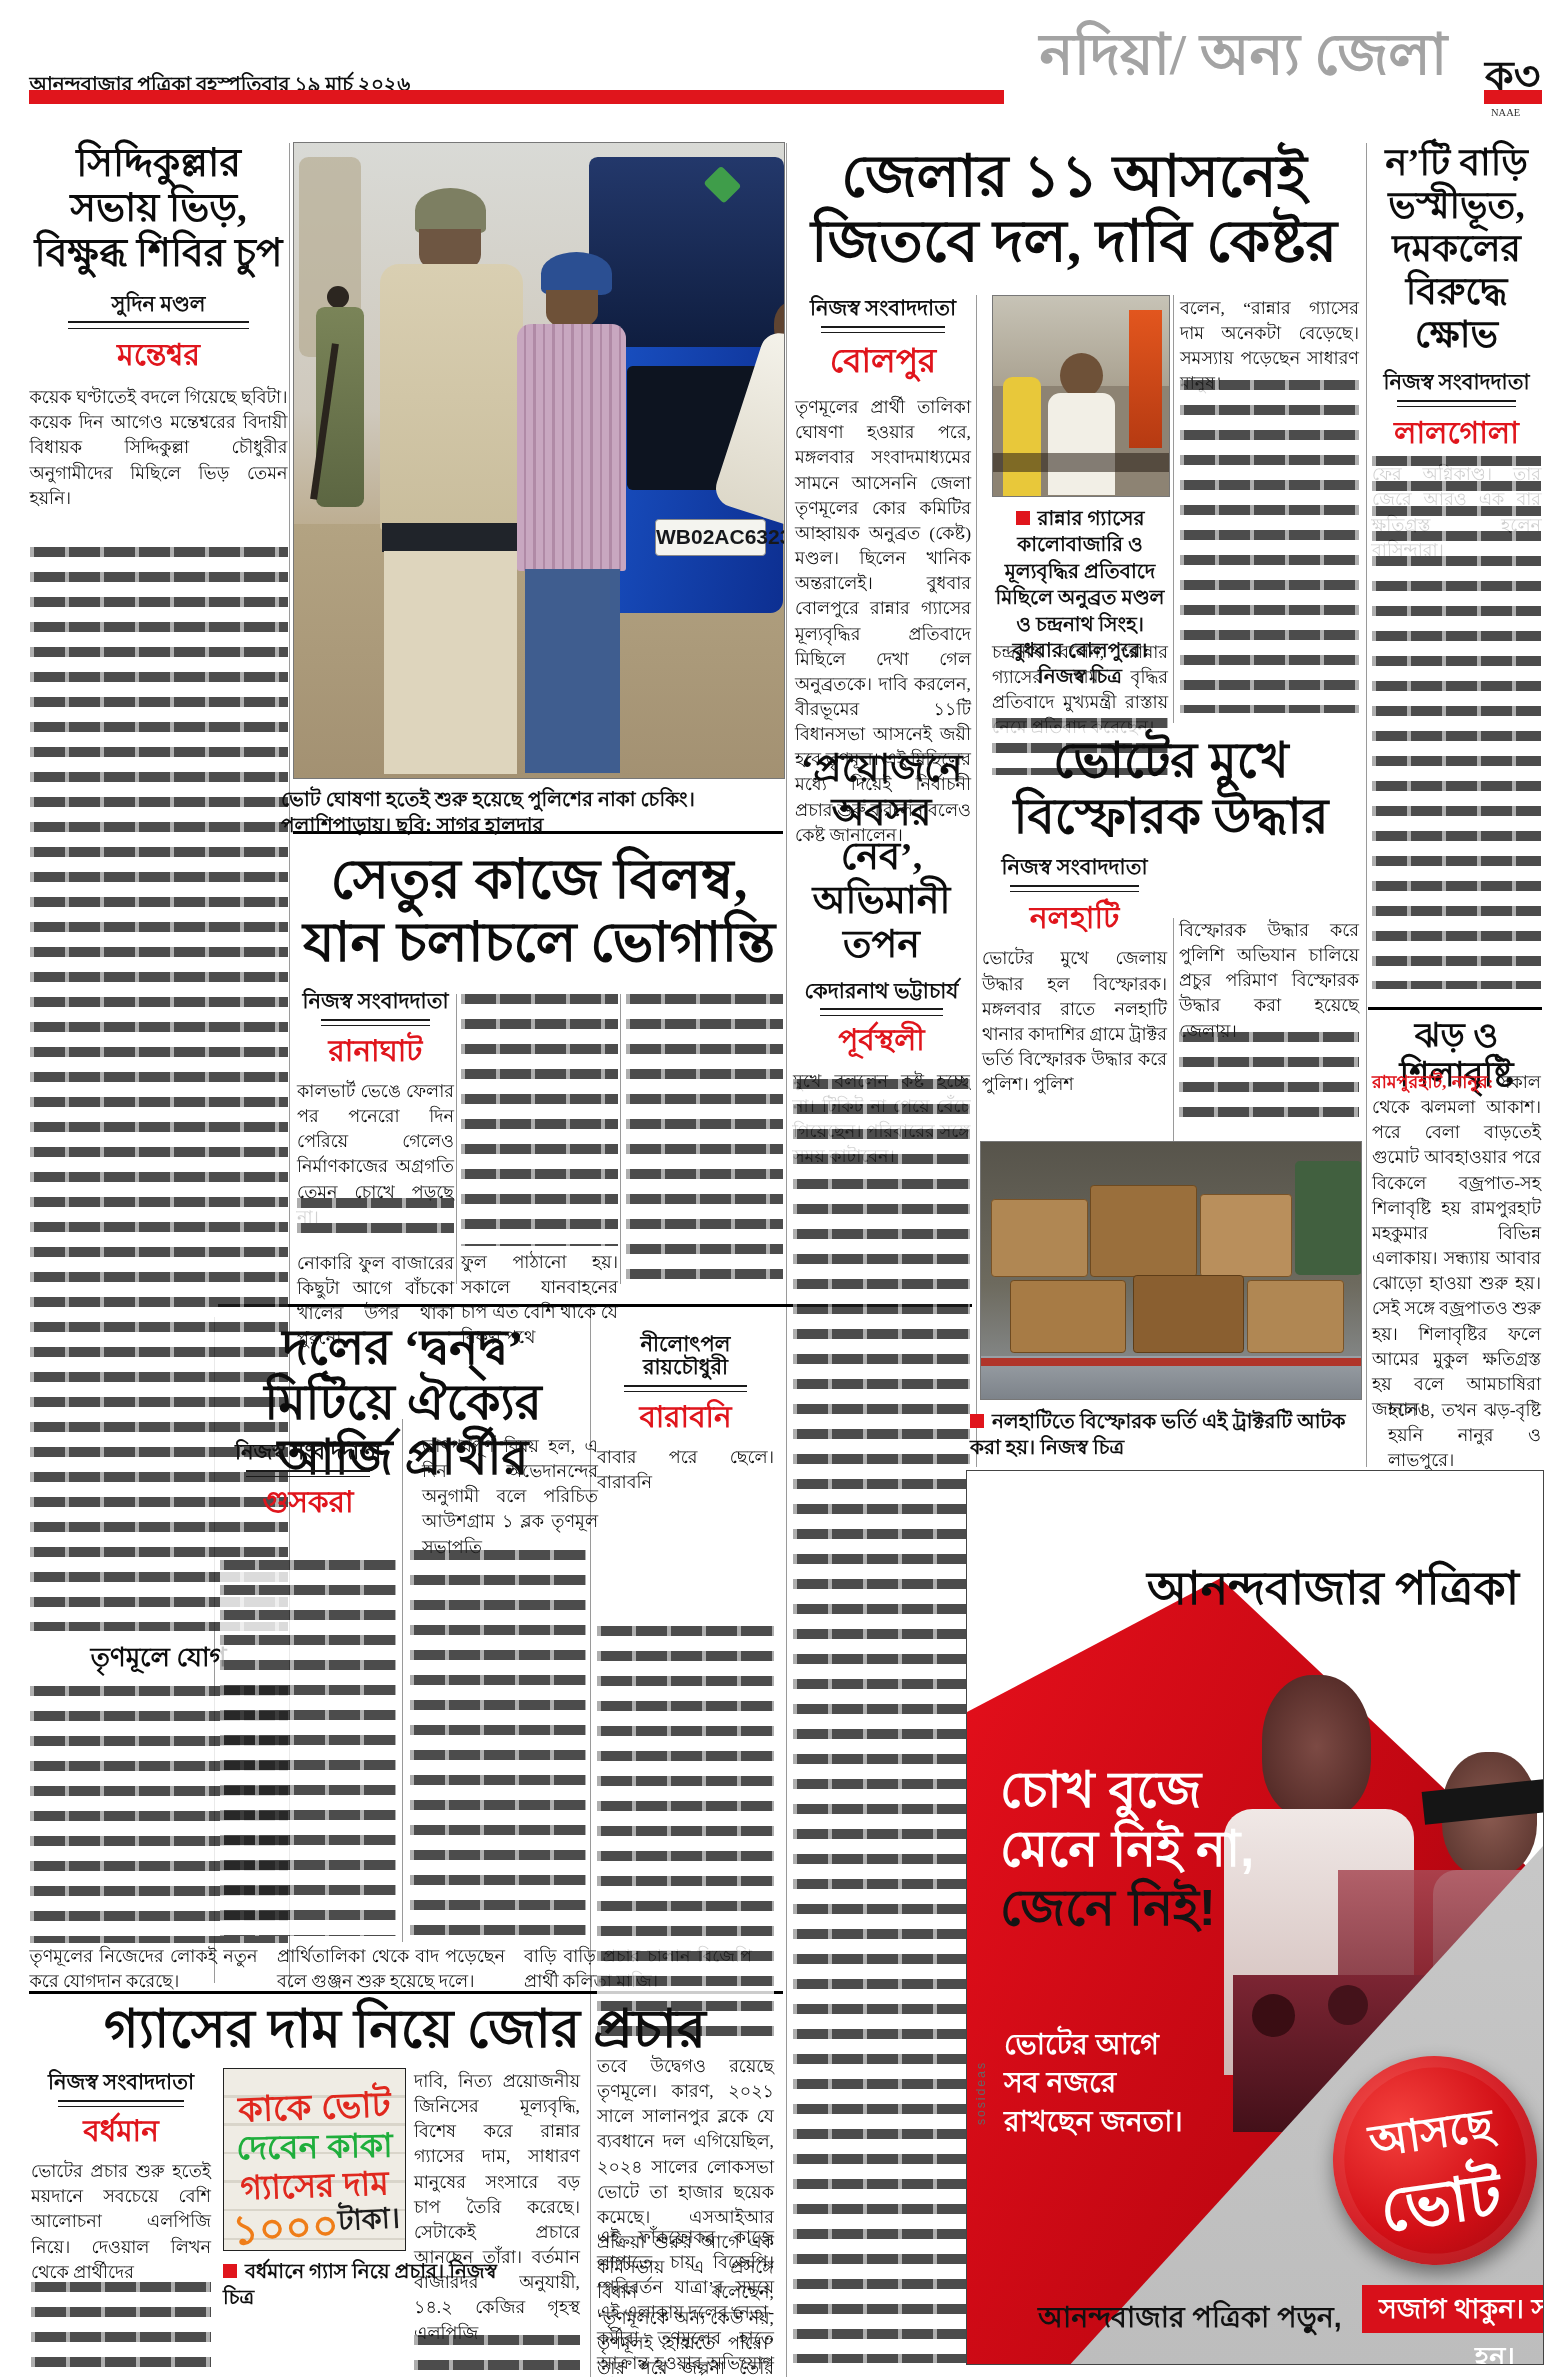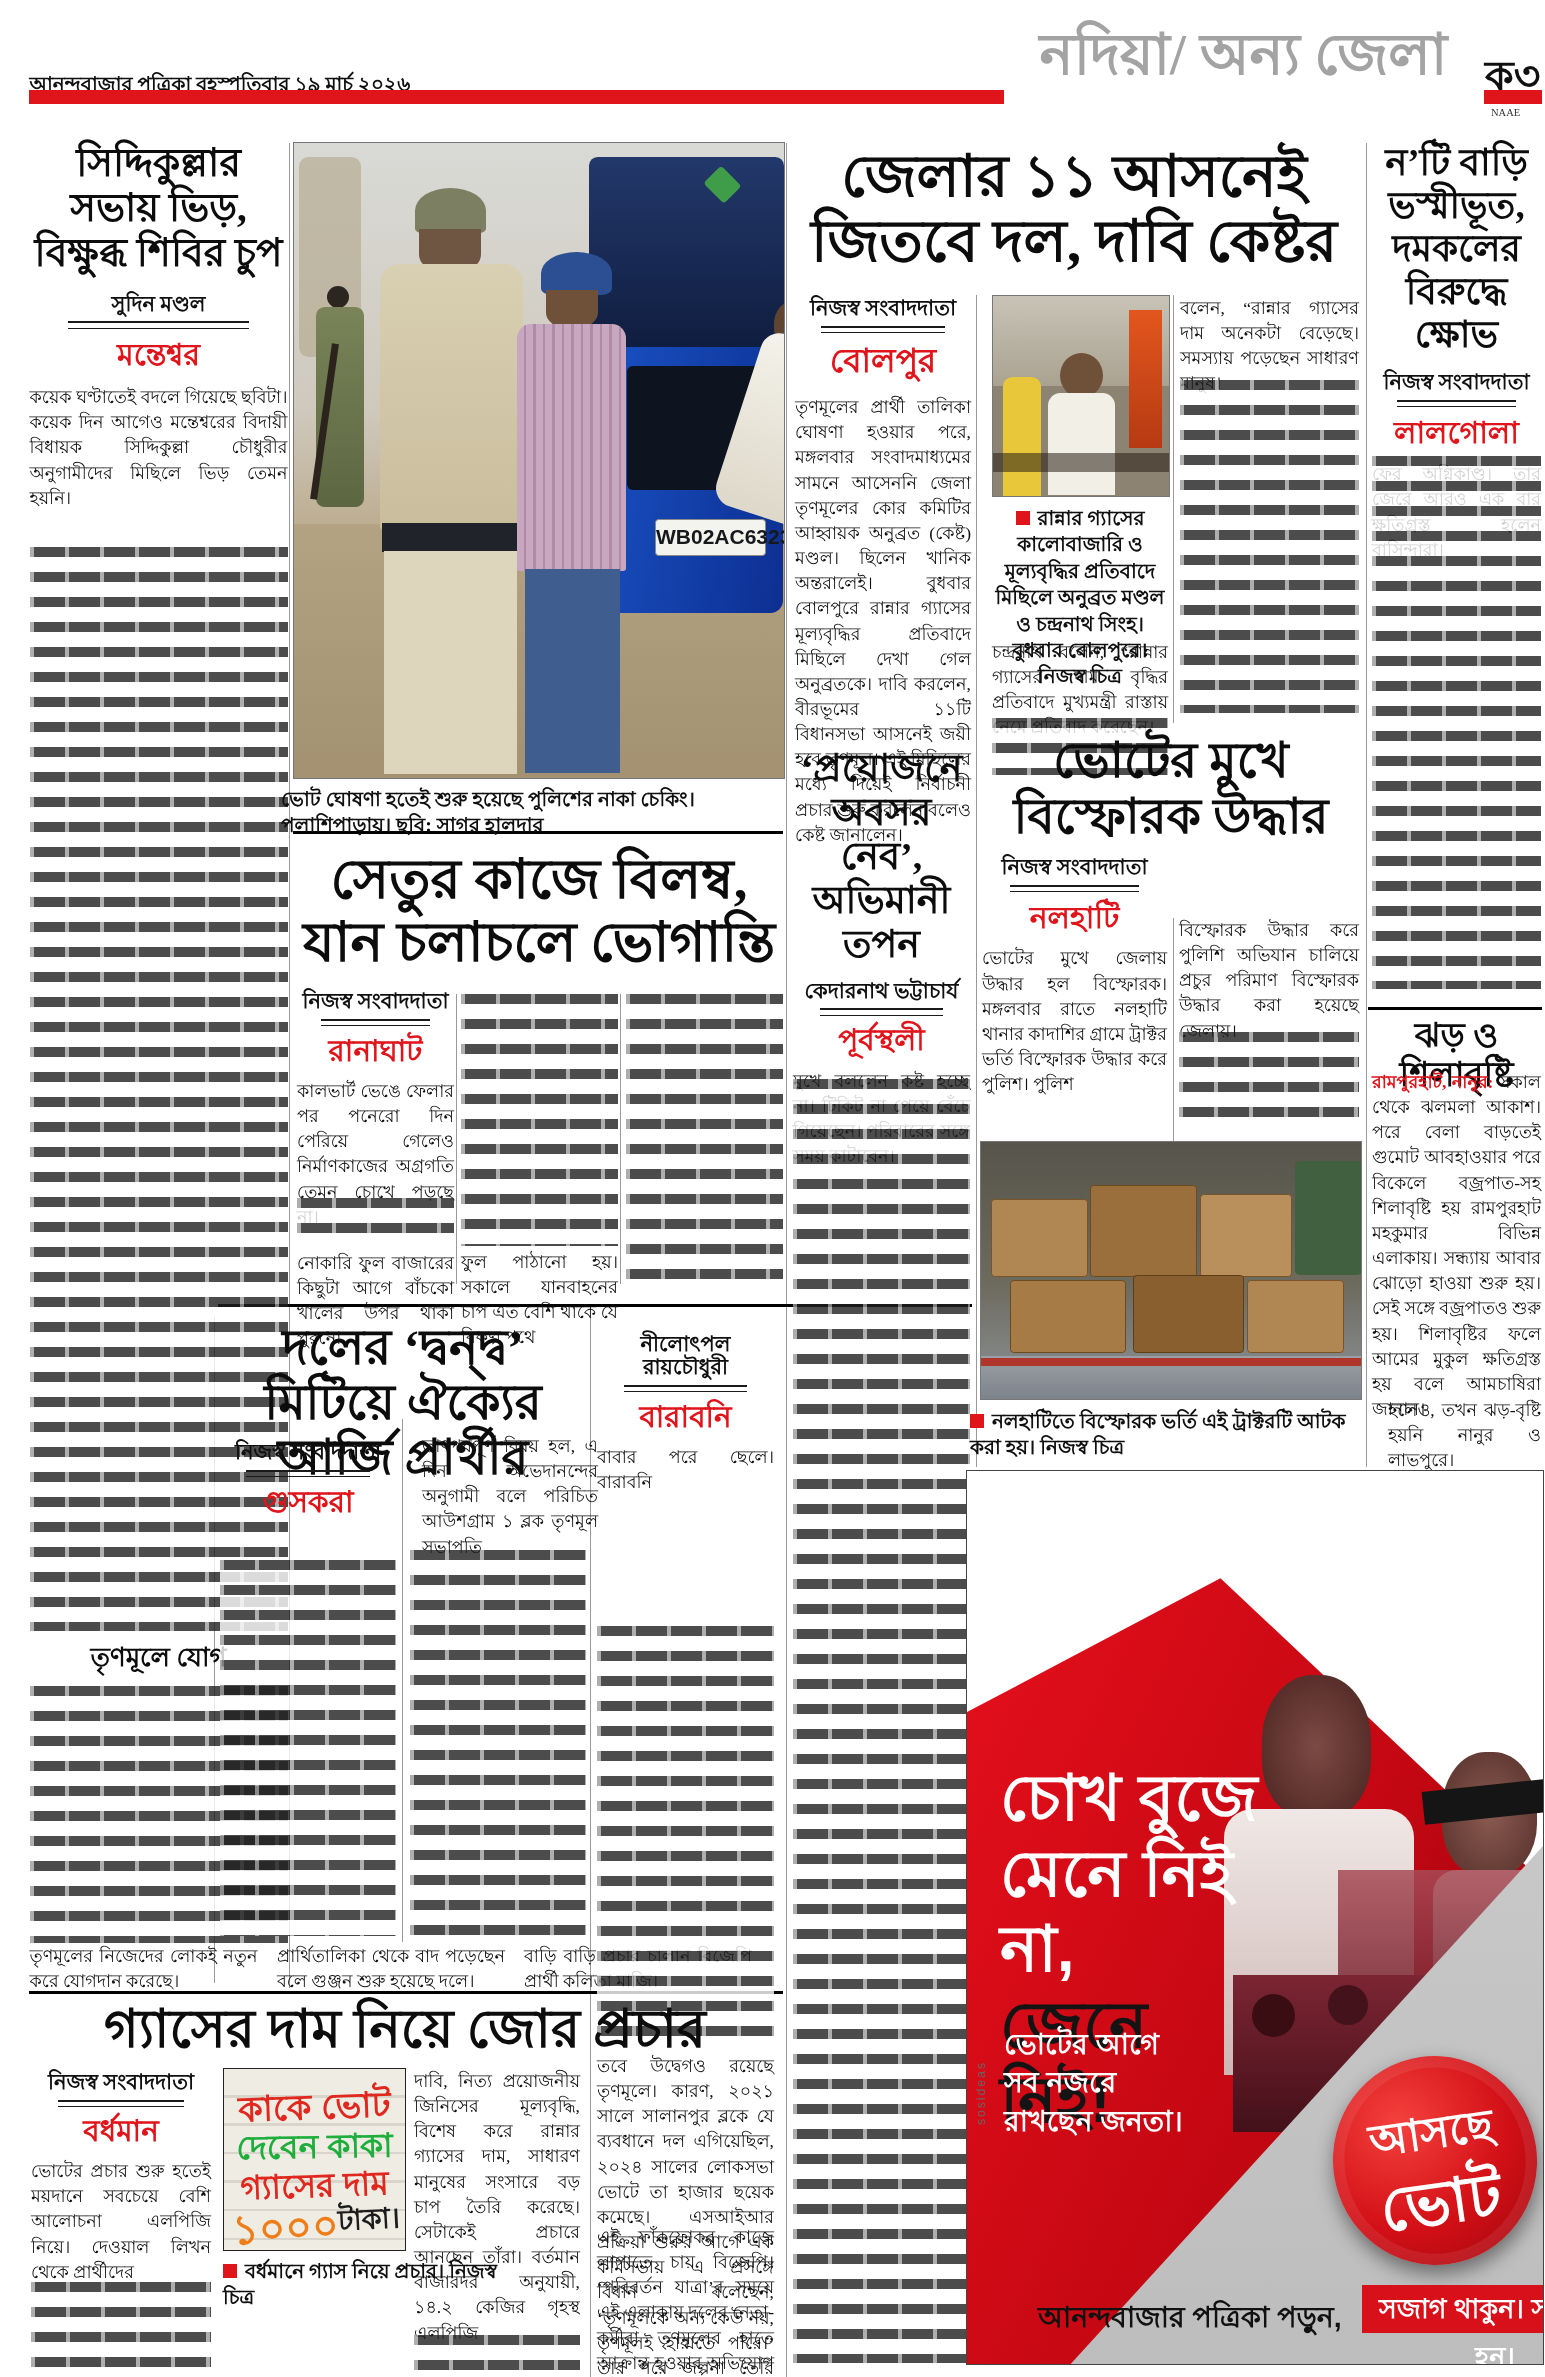--- a/index.html
+++ b/index.html
@@ -231,38 +231,39 @@
   <span class="rsq"></span><span>বর্ধমানে গ্যাস নিয়ে প্রচার। নিজস্ব চিত্র</span>
 </div>
 <p class="abs bt" style="left:414px;top:2069px;width:166px;margin:0;">দাবি, নিত্য প্রয়োজনীয় জিনিসের মূল্যবৃদ্ধি, বিশেষ করে রান্নার গ্যাসের দাম, সাধারণ মানুষের সংসারে বড় চাপ তৈরি করেছে। সেটাকেই প্রচারে আনছেন তাঁরা। বর্তমান বাজারদর অনুযায়ী, ১৪.২ কেজির গৃহস্থ এলপিজি</p>
 <div class="abs fill" style="left:414px;top:2335px;width:166px;height:40px;"></div>
 
 <div class="abs" style="left:966px;top:1470px;width:576px;height:893px;border:1.4px solid #444;background:#fff;overflow:hidden;">
 
   <div class="abs" style="left:0;top:0;width:100%;height:100%;background:linear-gradient(115deg,#e8101c 0%,#c20712 60%,#8f0410 100%);
        clip-path:polygon(0 27%, 44% 12%, 100% 46%, 100% 100%, 0 100%);"></div>
 
+  <div class="abs hd" style="left:176px;top:95px;width:380px;font-size:46px;line-height:1;">আনন্দবাজার পত্রিকা</div>
 
   <div class="abs" style="left:295px;top:204px;width:109px;height:143px;background:radial-gradient(#7c4a44,#4a2320);border-radius:46% 46% 40% 40%;"></div>
   <div class="abs" style="left:257px;top:338px;width:190px;height:266px;background:linear-gradient(#f0e8e6,#cdb7b4);border-radius:28.5px 28.5px 0 0;"></div>
 
   <div class="abs" style="left:475px;top:281px;width:95px;height:124px;background:radial-gradient(#8a5a50,#54302a);border-radius:46% 46% 42% 42%;"></div>
   <div class="abs" style="left:456px;top:314px;width:133px;height:33px;background:#151515;transform:rotate(-6deg);"></div>
   <div class="abs" style="left:466px;top:399px;width:124px;height:200px;background:linear-gradient(#e9e2df,#c5b2ae);border-radius:24px 24px 0 0;"></div>
 
   <div class="abs" style="left:371px;top:399px;width:205px;height:157px;background:linear-gradient(#a84a55,#6e1f2b);opacity:.85;"></div>
   <div class="abs" style="left:266px;top:504px;width:310px;height:157px;background:linear-gradient(#7c2533,#431019);"></div>
   <div class="abs" style="left:285px;top:523px;width:43px;height:43px;background:#3a0d13;border-radius:50%;"></div>
   <div class="abs" style="left:361px;top:514px;width:40px;height:40px;background:#44121a;border-radius:50%;"></div>
   <div class="abs" style="left:442px;top:521px;width:42px;height:42px;background:#3a0d13;border-radius:50%;"></div>
 
   <div class="abs" style="left:0;top:0;width:100%;height:100%;background:linear-gradient(#cfcfcf,#bdbdbd);
        clip-path:polygon(100% 42%, 18% 100%, 100% 100%);"></div>
 
-  <div class="abs sans" style="left:33px;top:290px;width:266px;font-weight:bold;font-size:64px;line-height:1.18;color:#fff;">
+  <div class="abs sans" style="left:33px;top:290px;width:266px;font-weight:bold;font-size:50px;line-height:1.18;color:#fff;">
     <div>চোখ বুজে</div>
     <div>মেনে নিই না,</div>
     <div style="color:#141414;">জেনে নিই!</div>
   </div>
   <div class="abs sans" style="left:37px;top:554px;width:219px;font-weight:bold;font-size:28.5px;line-height:1.35;color:#fff;">
     <div>ভোটের আগে</div>
     <div>সব নজরে</div>
     <div>রাখছেন জনতা।</div>
   </div>
 

